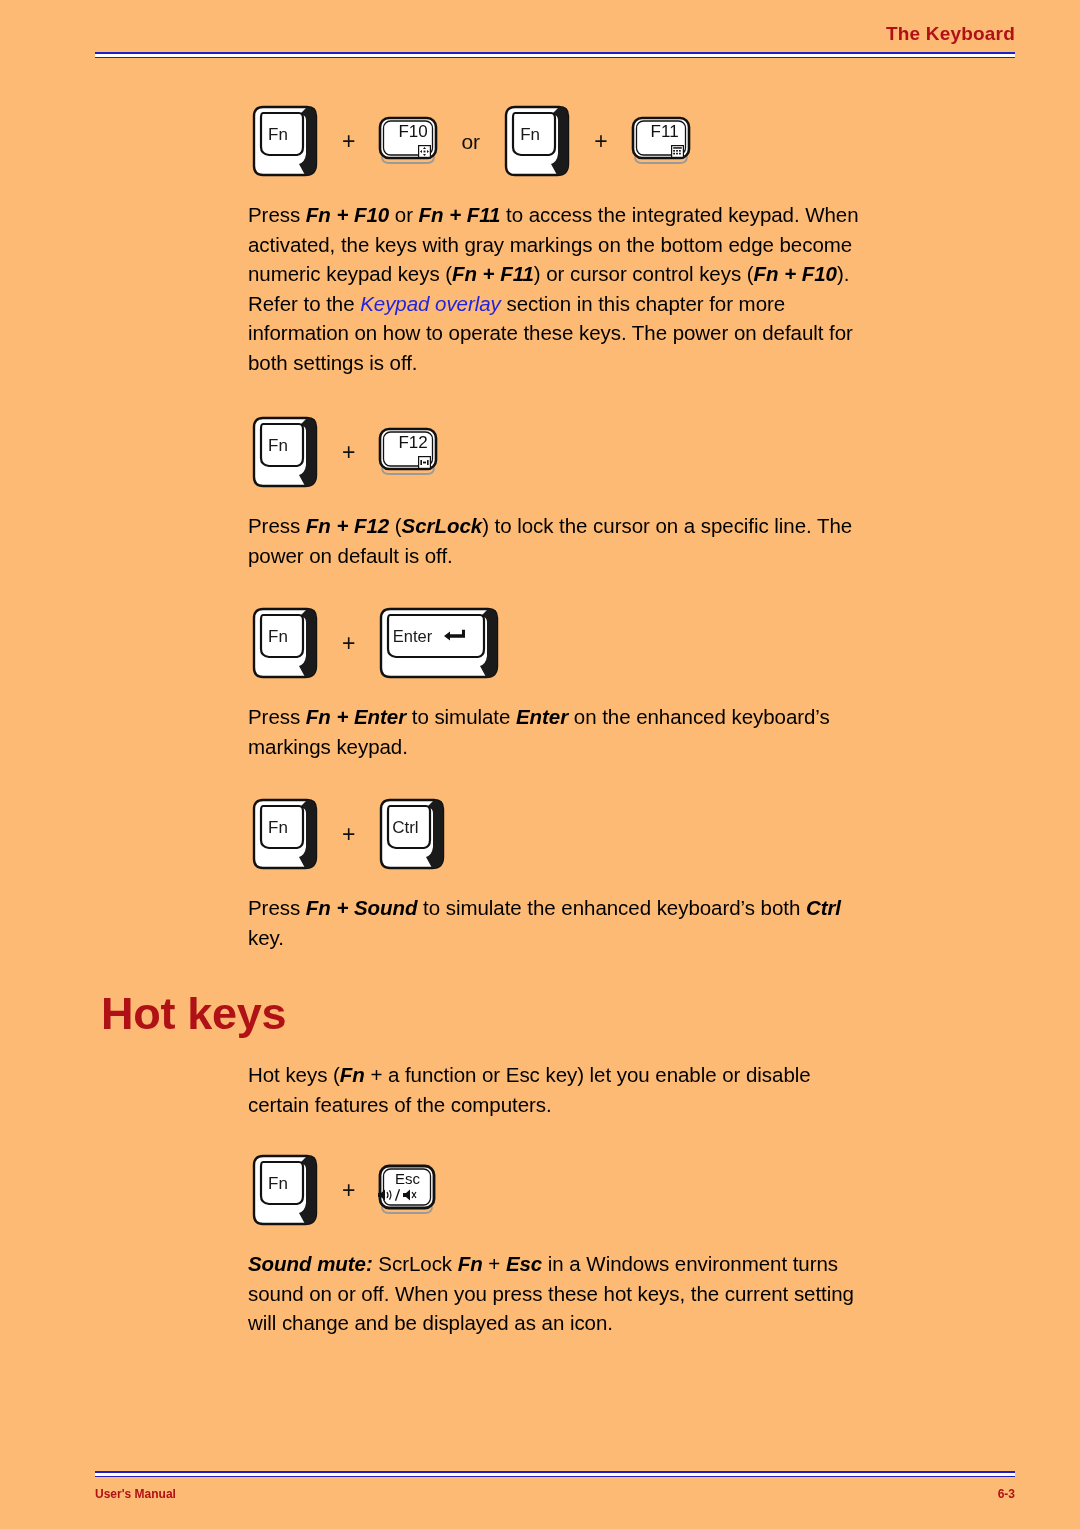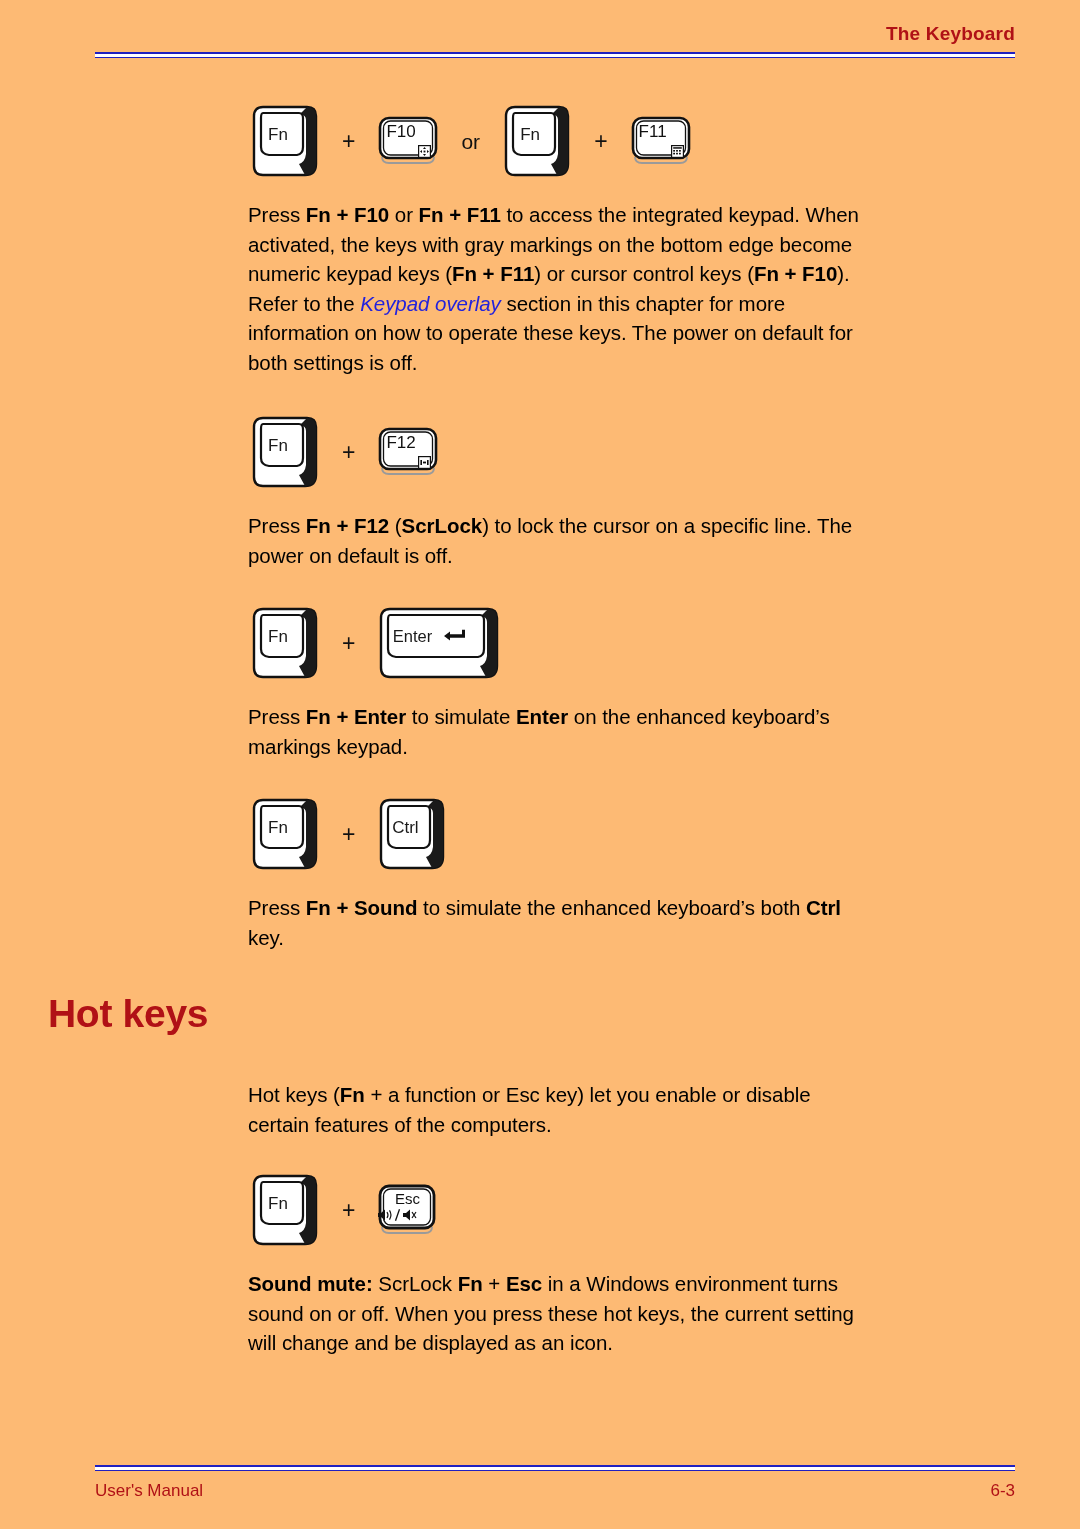--- a/index.html
+++ b/index.html
@@ -52,51 +52,51 @@
     width: 920px;
   }
   .footer .rule {
     margin-top: 0;
     margin-bottom: 10px;
   }
   .footer-row {
     display: flex;
     justify-content: space-between;
     align-items: center;
-    font-size: 17px;
-    font-weight: normal;
+    font-size: 12px;
+    font-weight: bold;
     color: #b01116;
     white-space: nowrap;
   }
 
   
   .content {
     position: absolute;
     left: 0;
     top: 96px;
     width: 940px;
   }
   .body-text {
     margin: 0;
     padding: 0 75px 0 248px;
     font-size: 20.5px;
     line-height: 29.5px;
     color: #000000;
     letter-spacing: -0.05px;
   }
-  .body-text b { font-weight: bold; }
+  .body-text b { font-weight: bold; font-style: italic; }
   .xref {
     color: #2222dd;
     font-style: italic;
   }
 
   h2.section-heading {
     margin: 0;
-    padding: 0 0 0 48px;
-    font-size: 39px;
+    padding: 0 0 0 101px;
+    font-size: 45px;
     line-height: 44px;
     font-weight: bold;
     color: #b01116;
     letter-spacing: -0.3px;
   }
 
   
   .key-row {
     display: flex;
     align-items: center;
@@ -146,21 +146,21 @@
   .keyflat {
     position: relative;
     width: 62px;
     height: 50px;
     flex: 0 0 auto;
   }
   .keyflat.esc { width: 60px; height: 52px; }
   .keyflat svg { display: block; }
   .keyflat .fl-label {
     position: absolute;
-    left: 9px;
+    left: 21px;
     top: 7px;
     font-size: 17px;
     line-height: 1;
     color: #111;
     white-space: nowrap;
   }
   .keyflat .fl-badge {
     position: absolute;
     right: 8px;
     bottom: 8px;
@@ -343,21 +343,21 @@
         <div class="keylabel">Ctrl</div>
       </div>
     </div>
 
     <div class="spacer-sm"></div>
 
     <p class="body-text"><span>Press </span><b>Fn + Sound</b><span> to simulate the enhanced keyboard’s both </span><b>Ctrl</b><span> key.</span></p>
 
     <h2 class="section-heading" style="margin-top:40px">Hot keys</h2>
 
-    <p class="body-text" style="margin-top:44px"><span>Hot keys (</span><b>Fn</b><span> + a function or Esc key) let you enable or disable certain features of the computers.</span></p>
+    <p class="body-text" style="margin-top:24px"><span>Hot keys (</span><b>Fn</b><span> + a function or Esc key) let you enable or disable certain features of the computers.</span></p>
 
     <div class="key-row" style="margin-top:26px">
       <div class="key3d">
         <svg width="70" height="74" viewBox="0 0 70 74" aria-hidden="true">
           <path d="M4 12 Q4 3 13 3 L57 3 Q66 3 66 12 L66 60 Q66 71 55 71 L13 71 Q4 71 4 62 Z" fill="#ffffff" stroke="#111111" stroke-width="2.4"></path>
           <path d="M57 3 Q66 3 66 12 L66 60 Q66 71 55 71 L49 60 Q55 58 56 50 L56 16 Q56 11 50 10 Z" fill="#1a1a1a"></path>
           <path d="M13 9 Q11 9 11 14 L11 43 Q11 50 19 51 L47 51 Q53 50 53 43 L53 14 Q53 9 49 9 Z" fill="#ffffff" stroke="#111111" stroke-width="2.2"></path>
         </svg>
         <div class="keylabel">Fn</div>
       </div>

